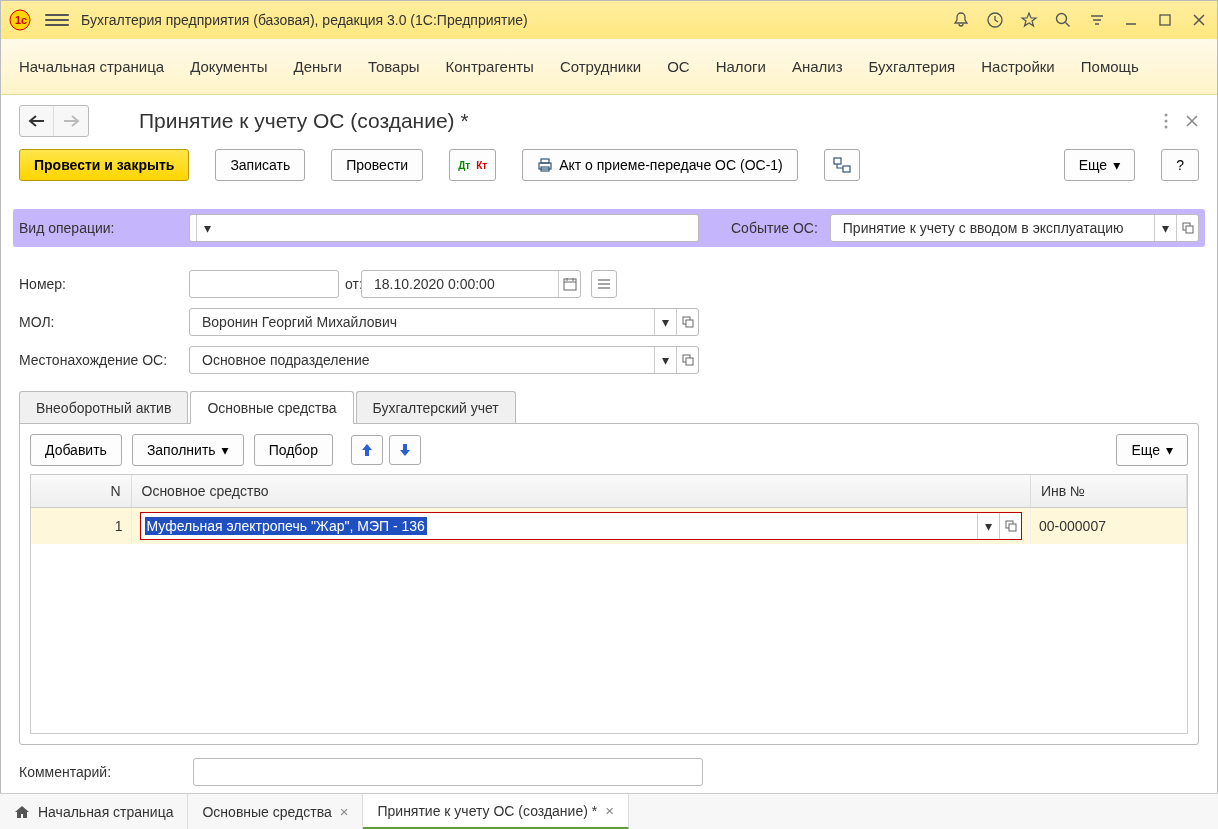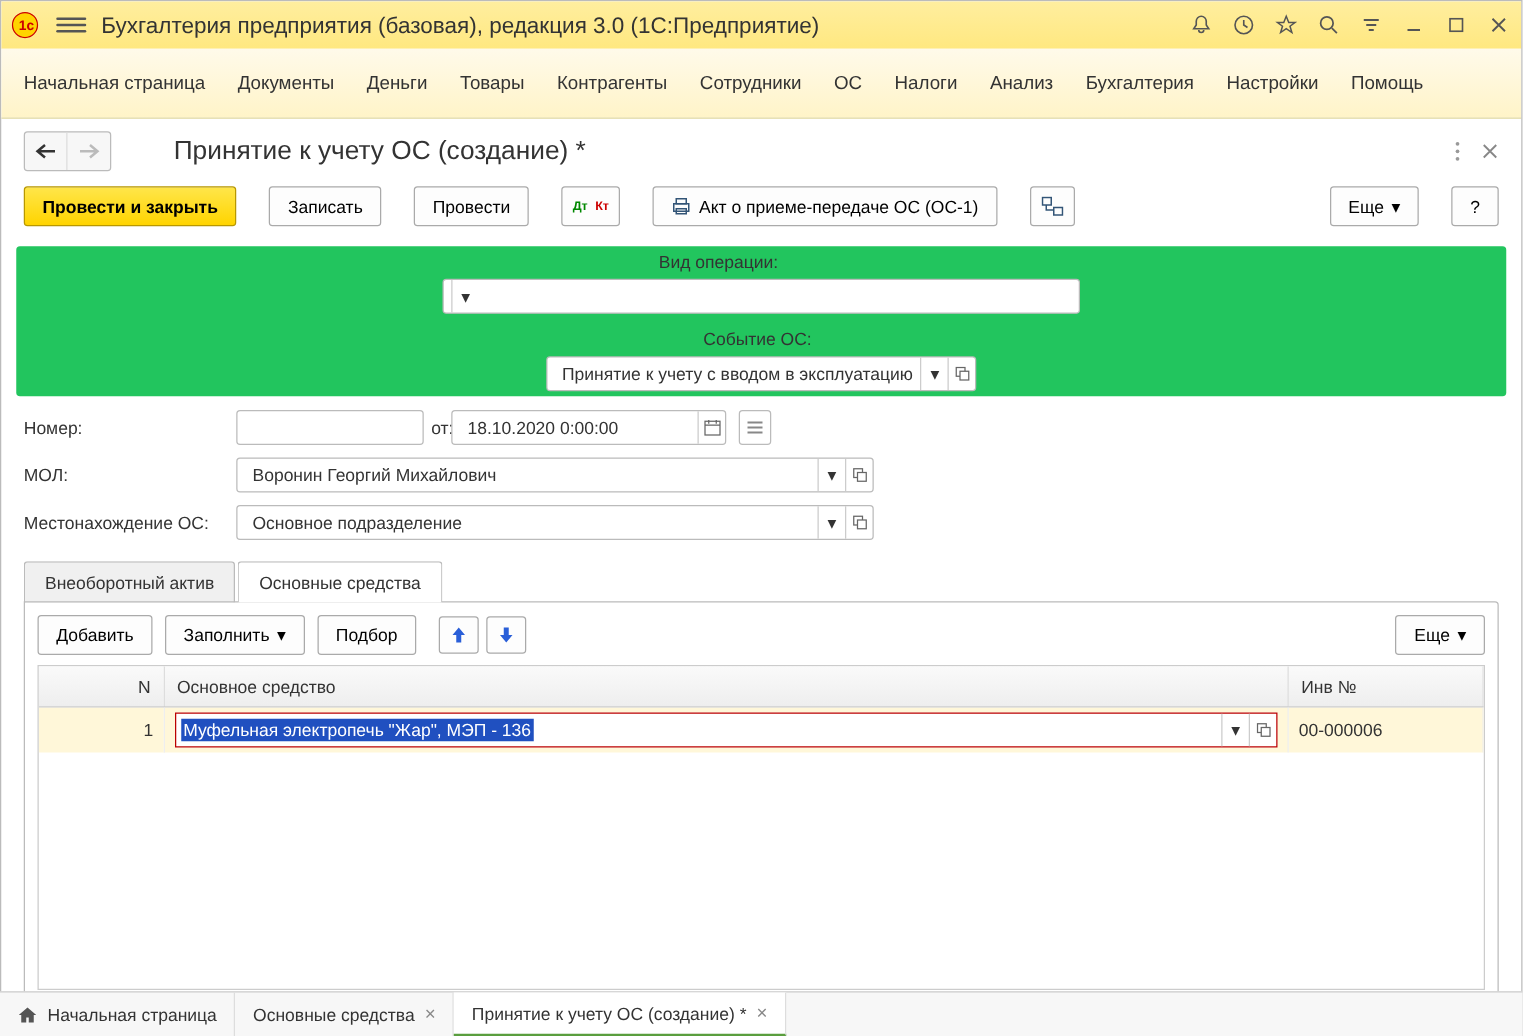--- a/index.html
+++ b/index.html
@@ -3,21 +3,21 @@
 <meta charset="utf-8">
 <style>
 * { box-sizing: border-box; margin: 0; padding: 0; font-family: Arial, sans-serif; }
 body { background: #fff; font-size: 13px; color: #333; overflow: hidden; width: 1218px; height: 829px; border: 1px solid #bbb; }
 
 
 .title-bar { height: 38px; background: linear-gradient(to bottom, #ffee9f, #ffe880); display: flex; align-items: center; padding: 0 8px; }
 .logo { width: 28px; height: 22px; margin-right: 8px; }
 .hamburger { width: 24px; height: 24px; display: flex; flex-direction: column; justify-content: center; gap: 3px; margin-right: 12px; cursor: pointer; }
 .hamburger span { height: 2px; background: #555; border-radius: 1px; }
-.title-text { flex: 1; font-size: 18px; color: #333; }
+.title-text { flex: 1; font-size: 14px; color: #333; }
 .title-icons { display: flex; gap: 14px; align-items: center; }
 .title-icons .ticon { width: 20px; height: 20px; cursor: pointer; display: flex; align-items: center; justify-content: center; color: #555; }
 
 
 .menu-bar { height: 56px; background: linear-gradient(to bottom, #fffaea, #fff4c8); display: flex; align-items: center; padding: 0 18px; gap: 26px; border-bottom: 1px solid #e0d89f; }
 .menu-item { font-size: 15px; color: #333; cursor: pointer; }
 
 
 .form-header { padding: 10px 18px 6px 18px; display: flex; align-items: center; gap: 10px; }
 .nav-btns { display: flex; border: 1px solid #bbb; border-radius: 3px; background: #f7f7f7; }
@@ -29,21 +29,21 @@
 
 .toolbar { padding: 6px 18px; display: flex; align-items: center; gap: 26px; }
 .btn { height: 32px; padding: 0 14px; border: 1px solid #aaa; border-radius: 3px; background: #fdfdfd; cursor: pointer; font-size: 14px; display: flex; align-items: center; gap: 6px; }
 .btn.primary { background: linear-gradient(to bottom, #ffe64a, #ffd400); border-color: #b89800; font-weight: bold; }
 .btn.icon-only { padding: 0 8px; }
 .toolbar-spacer { flex: 1; }
 
 
 .form-body { padding: 4px 18px; }
 .field-row { display: flex; align-items: center; min-height: 38px; gap: 6px; }
-.field-row.highlight { background: #22c55e; border-radius: 3px; padding: 4px 6px; margin: 6px -6px; flex-direction: column; }
+.field-row.highlight { background: #c4b5fd; border-radius: 3px; padding: 4px 6px; margin: 18px -6px; }
 .field-label { width: 164px; font-size: 14px; color: #333; }
 .field-input { height: 28px; border: 1px solid #bbb; border-radius: 3px; background: #fff; padding: 0 6px; font-size: 14px; display: flex; align-items: center; }
 .field-input.combo { padding-right: 0; }
 .combo-text { flex: 1; padding: 0 6px; }
 .combo-btn { width: 22px; height: 26px; border-left: 1px solid #ccc; display: flex; align-items: center; justify-content: center; cursor: pointer; }
 .combo-open { width: 22px; height: 26px; border-left: 1px solid #ccc; display: flex; align-items: center; justify-content: center; cursor: pointer; }
 .small-btn { width: 26px; height: 28px; border: 1px solid #bbb; border-radius: 3px; background: #fff; display: flex; align-items: center; justify-content: center; cursor: pointer; margin-left: 4px; }
 
 
 .tabs { display: flex; margin: 8px 18px 0 18px; }
@@ -281,20 +281,21 @@
             <rect x="4" y="4" width="7" height="7" fill="#fff" stroke="#666"></rect>
           </svg>
         </div>
     </div>
   </div>
 </div>
 
 <div class="tabs">
   <div class="tab">Внеоборотный актив</div>
   <div class="tab active">Основные средства</div>
+  <div class="tab">Бухгалтерский учет</div>
 </div>
 
 <div class="tab-content">
   <div class="tab-toolbar">
     <button class="btn">Добавить</button>
     <button class="btn">
         <span>Заполнить</span> 
         <span>▾</span>
       </button>
     <button class="btn">Подбор</button>
@@ -334,21 +335,21 @@
               <div class="cell-edit-text"><span class="sel">Муфельная электропечь "Жар", МЭП - 136</span></div>
               <div class="combo-btn">▾</div>
               <div class="combo-open">
                   <svg width="12" height="12" viewBox="0 0 12 12">
                     <rect x="1" y="1" width="7" height="7" fill="none" stroke="#666"></rect>
                     <rect x="4" y="4" width="7" height="7" fill="#fff" stroke="#666"></rect>
                   </svg>
                 </div>
             </div>
           </td>
-          <td class="col-inv">00-000006</td>
+          <td class="col-inv">00-000007</td>
         </tr>
       </tbody>
     </table>
   </div>
 </div>
 
 <div class="comment-row">
   <div class="field-label">Комментарий:</div>
   <div class="field-input"></div>
 </div>

